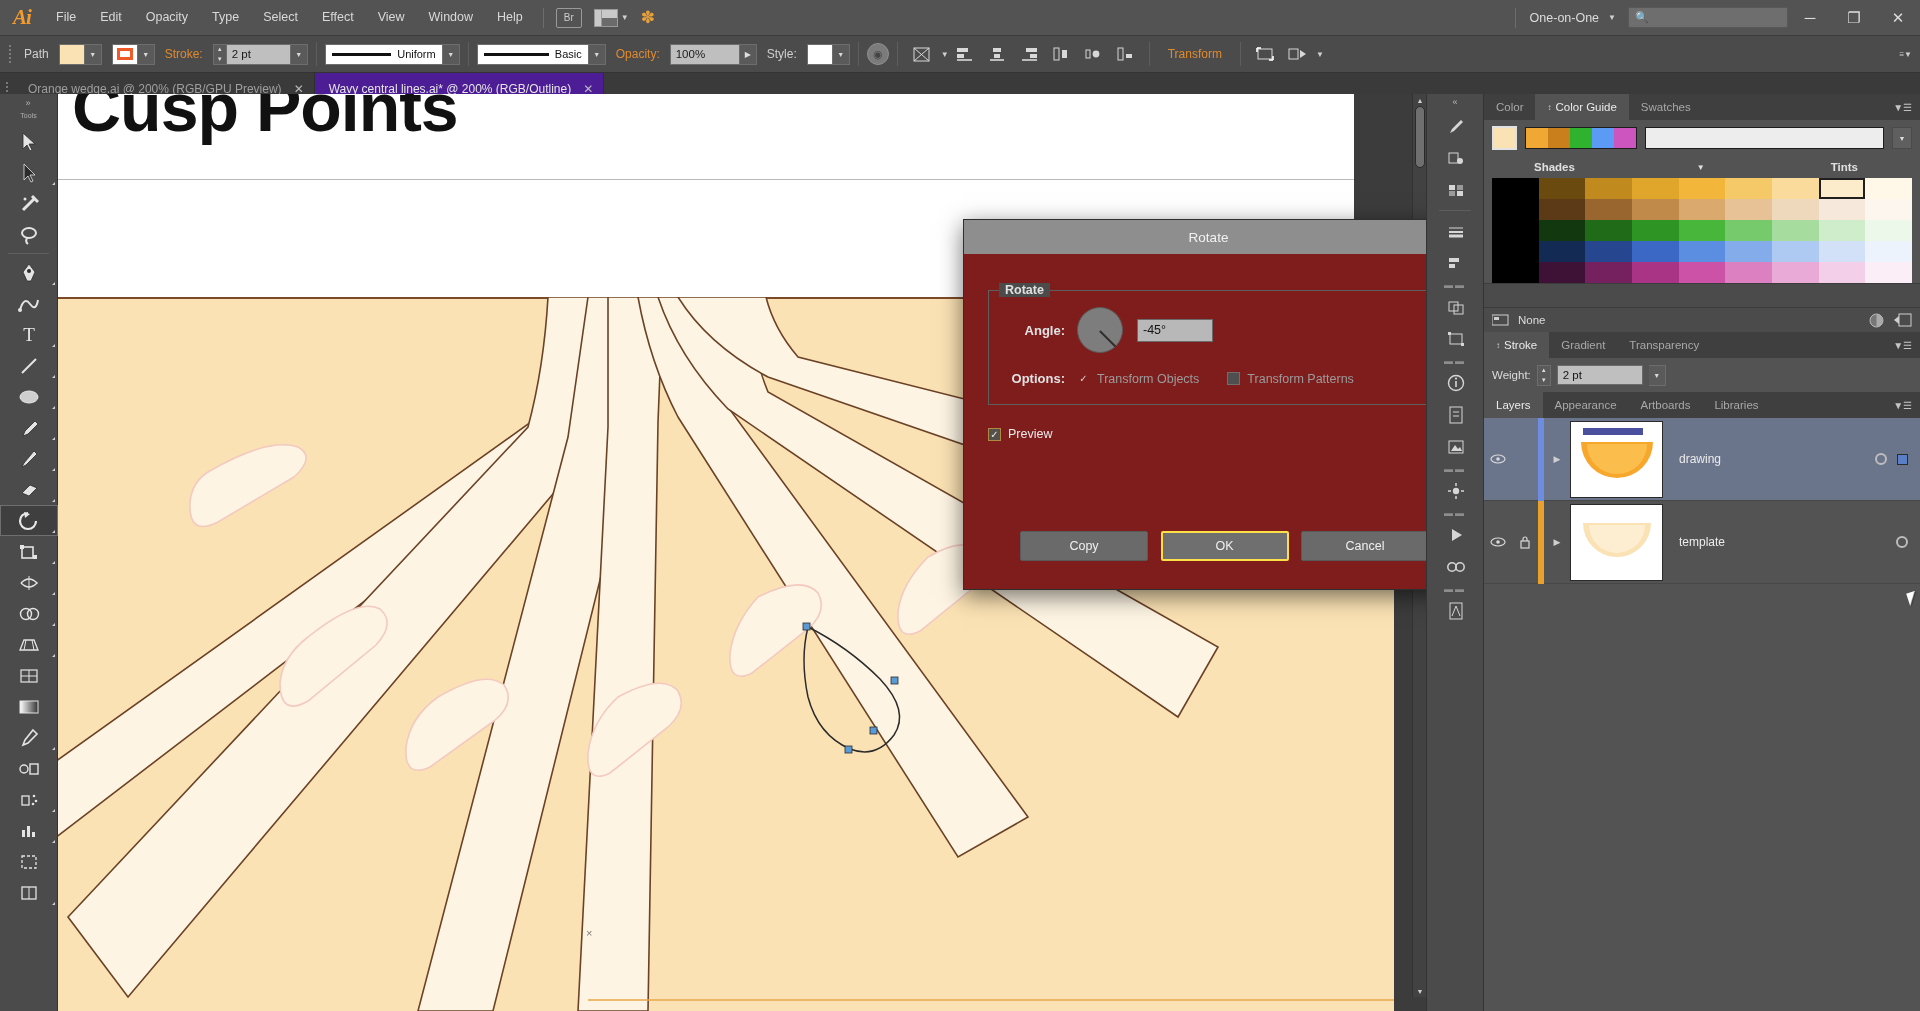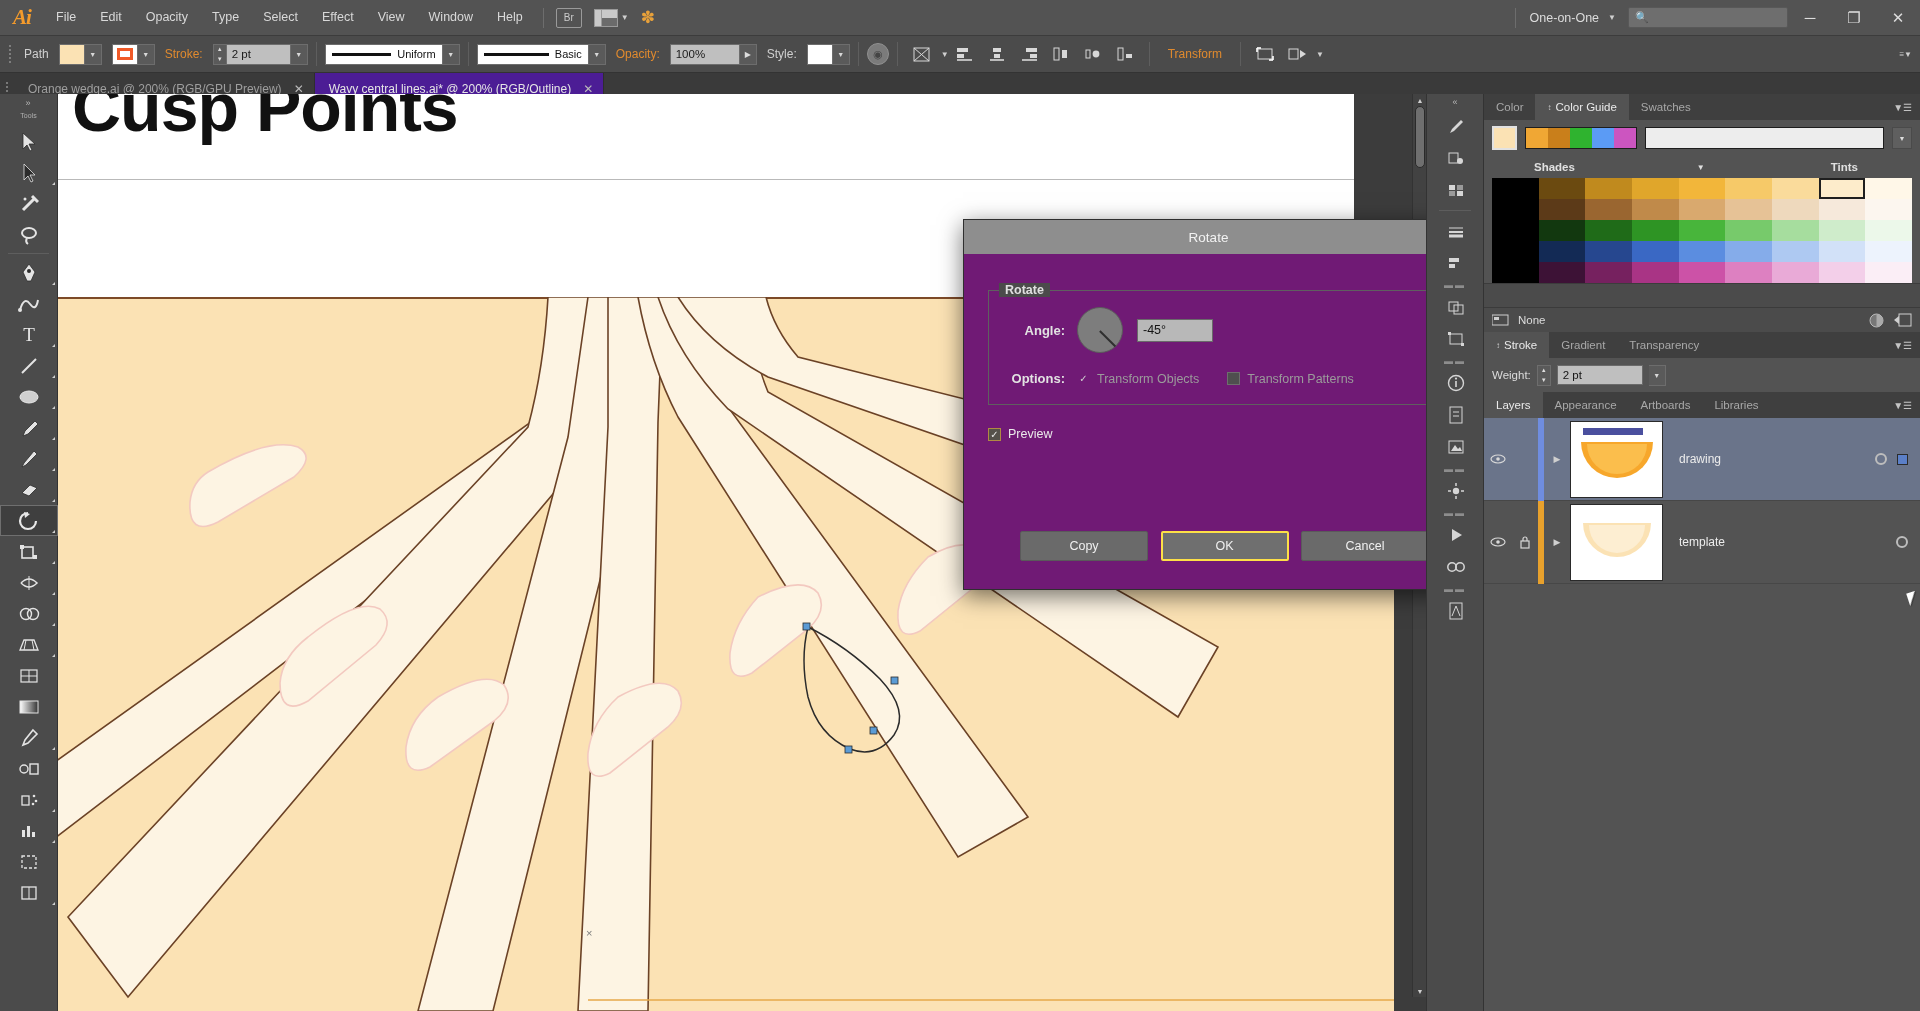--- a/index.html
+++ b/index.html
@@ -105,21 +105,21 @@
   .vscroll{ position:absolute; right:0; top:0; width:14px; height:903px; background:#424242;
     border-left:1px solid #333; }
   .vscroll .thumb{ position:absolute; left:2px; top:12px; width:10px; height:62px;
     background:#6f6f6f; border-radius:5px; }
   .vscroll .arrowtop, .vscroll .arrowbot{ position:absolute; left:0; width:14px; height:12px;
     display:flex; align-items:center; justify-content:center; font-size:7px; color:#cfcfcf; }
   .vscroll .arrowtop{ top:0; } .vscroll .arrowbot{ bottom:0; }
 
   
   .dialog{ position:absolute; left:963px; top:219px; width:491px; height:371px;
-    background:#701a75; border:1px solid #2f2f2f;
+    background:#7f1d1d; border:1px solid #2f2f2f;
     box-shadow:0 6px 22px rgba(0,0,0,.55); }
   .dlg-title{ height:34px; background:#8e8e8e; color:#f2f2f2; display:flex;
     align-items:center; justify-content:center; font-size:13.5px; }
   .dlg-body{ padding:22px 24px 0 24px; position:relative; height:337px; }
   .fieldset{ border:1px solid #5f5f5f; padding:16px 14px 18px 14px; margin-top:14px;
     position:relative; }
   .fs-legend{ position:absolute; top:-8px; left:10px; background:#4b4b4b; padding:0 6px;
     font-size:12.5px; color:#e0e0e0; font-weight:bold; }
   .frow{ display:flex; align-items:center; margin-bottom:18px; }
   .flabel{ width:62px; text-align:right; font-size:13px; color:#e2e2e2;

